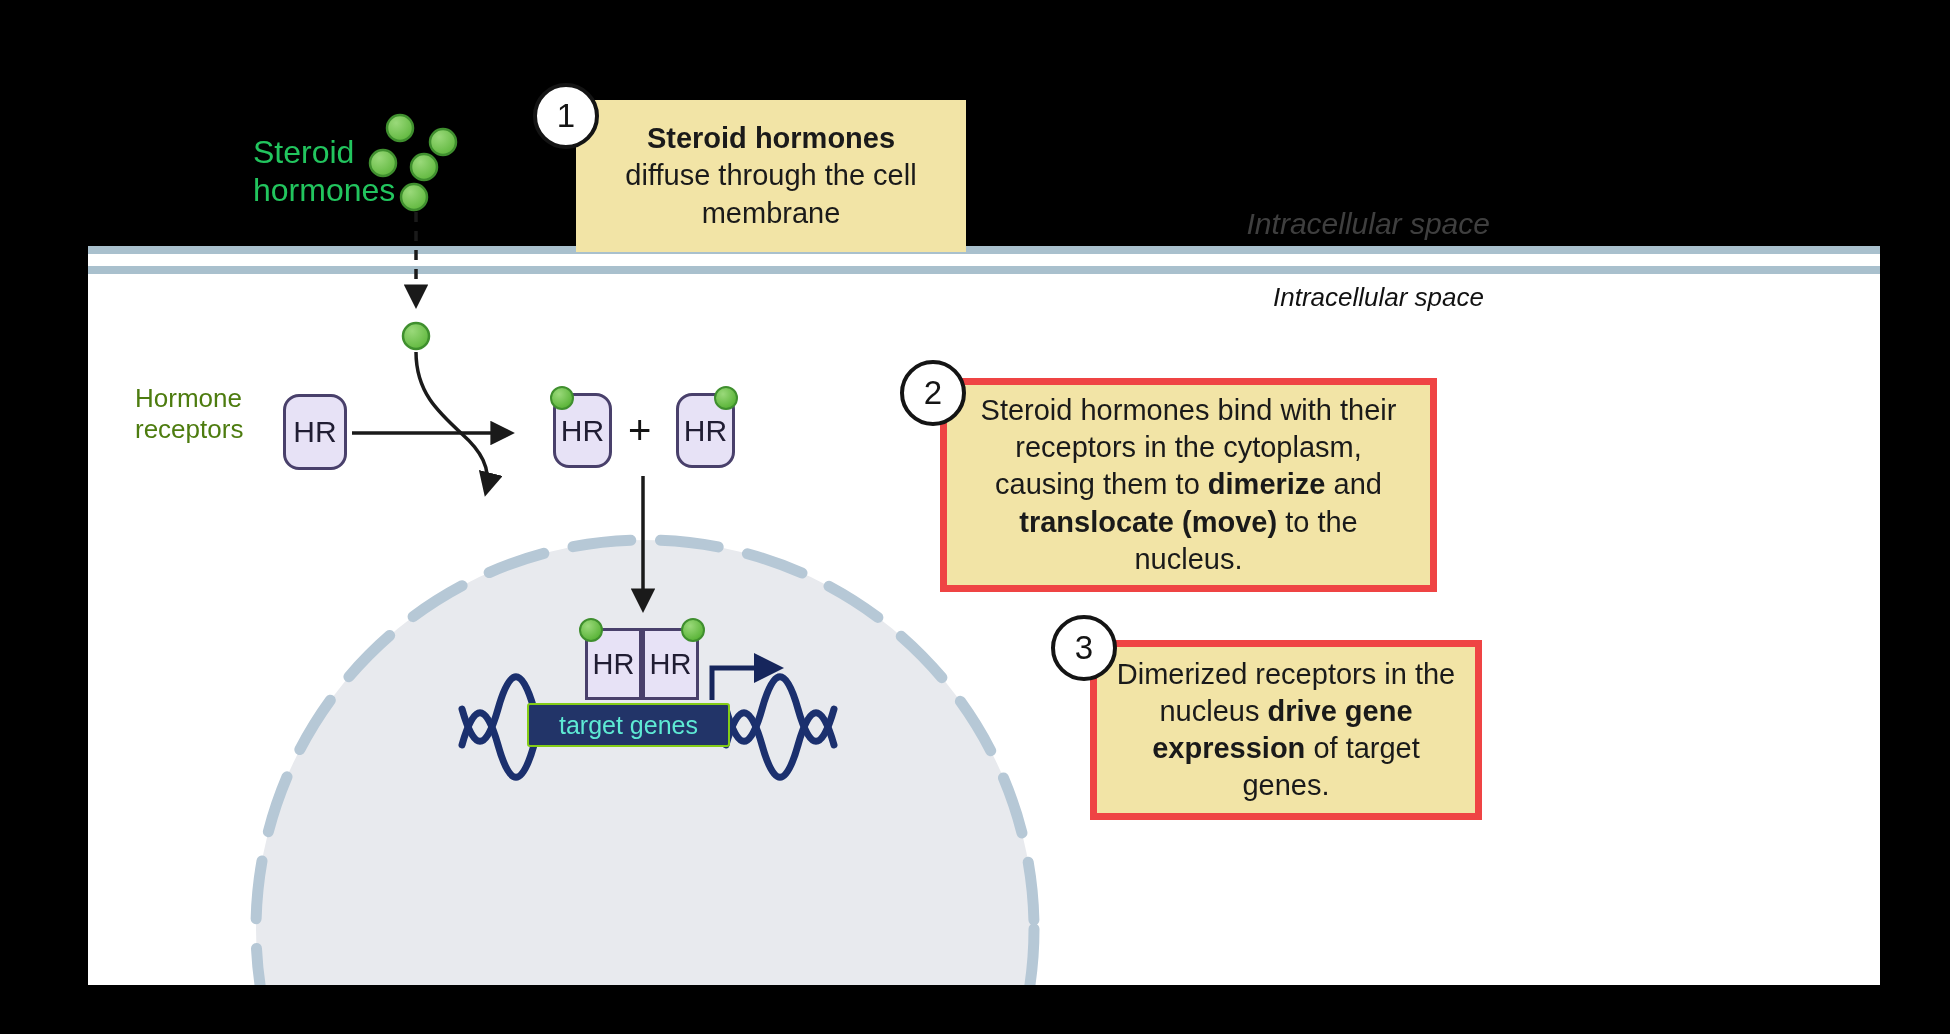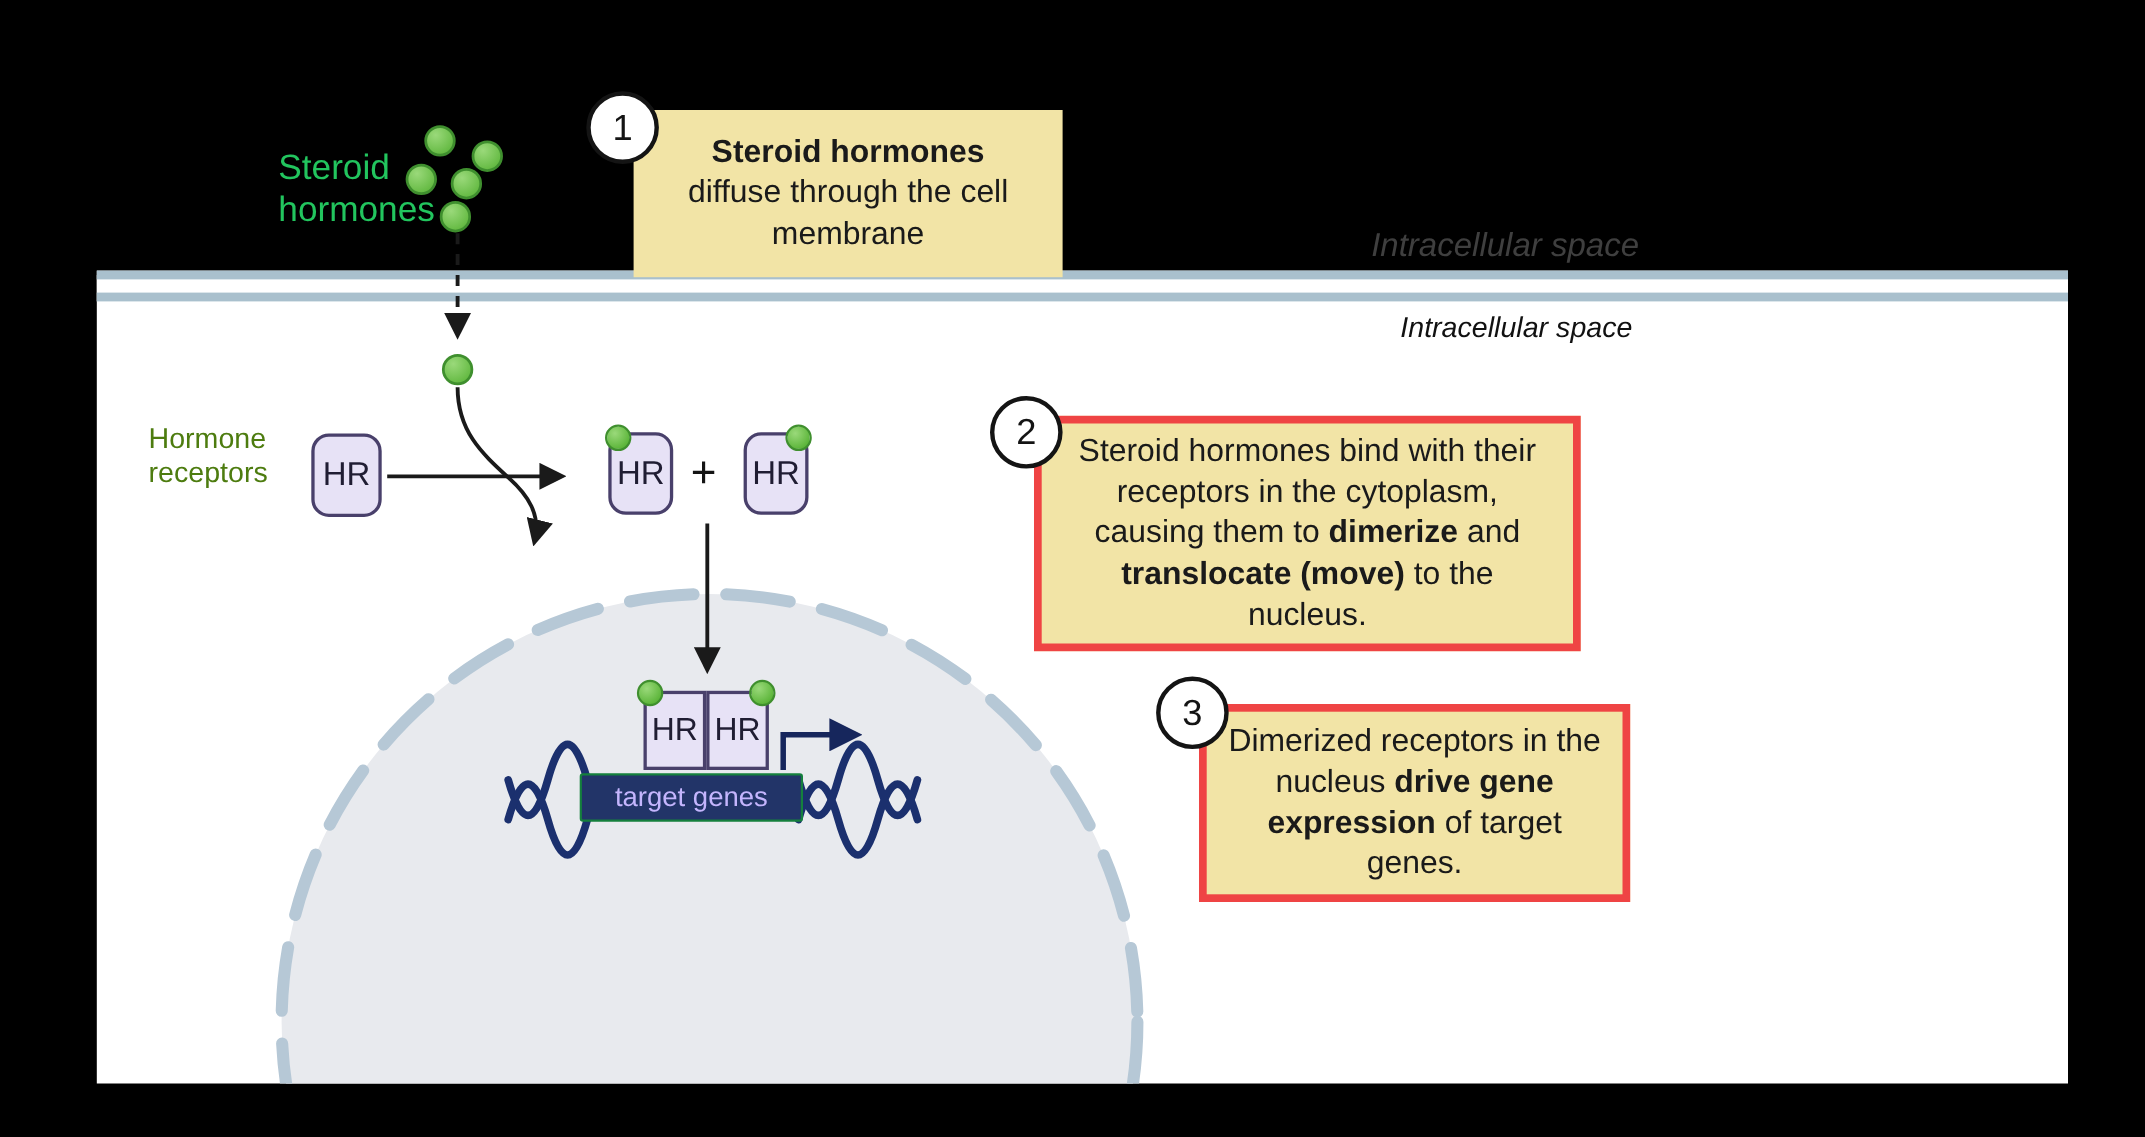--- a/index.html
+++ b/index.html
@@ -30,22 +30,22 @@
   .dimer .hrcell:first-child{border-radius:14px 4px 4px 14px;border-right-width:1.5px;}
   .dimer .hrcell:last-child{border-radius:4px 14px 14px 4px;border-left-width:1.5px;}
   .dot{position:absolute;width:24px;height:24px;border-radius:50%;
        background:radial-gradient(circle at 35% 30%,#9ad97a,#5cb53a 75%);
        border:2.5px solid #3f8f2e;box-sizing:border-box;z-index:4;}
   .dot-tl{left:-6px;top:-10px;}
   .dot-tr{right:-6px;top:-10px;}
 
   
   .tgenes{position:absolute;left:527px;top:703px;width:203px;height:44px;background:#223468;
-          border:2px solid #15803d;box-sizing:border-box;border-radius:3px;display:flex;
-          align-items:center;justify-content:center;color:#c4b5fd;font-size:25px;z-index:3;}
+          border:2px solid #84cc16;box-sizing:border-box;border-radius:3px;display:flex;
+          align-items:center;justify-content:center;color:#5eead4;font-size:25px;z-index:3;}
 
   
   .co-box{position:absolute;box-sizing:border-box;background:#f2e4a6;color:#1a1a1a;
           display:flex;align-items:center;justify-content:center;text-align:center;
           font-size:29px;line-height:1.28;padding:10px 16px;z-index:3;}
   .co-box.bordered{border:7px solid #ef4444;}
   .co-box b{font-weight:700;}
   .block{display:block;}
   .co-num{position:absolute;box-sizing:border-box;width:66px;height:66px;border-radius:50%;
           background:#fff;border:4px solid #141414;display:flex;align-items:center;justify-content:center;

